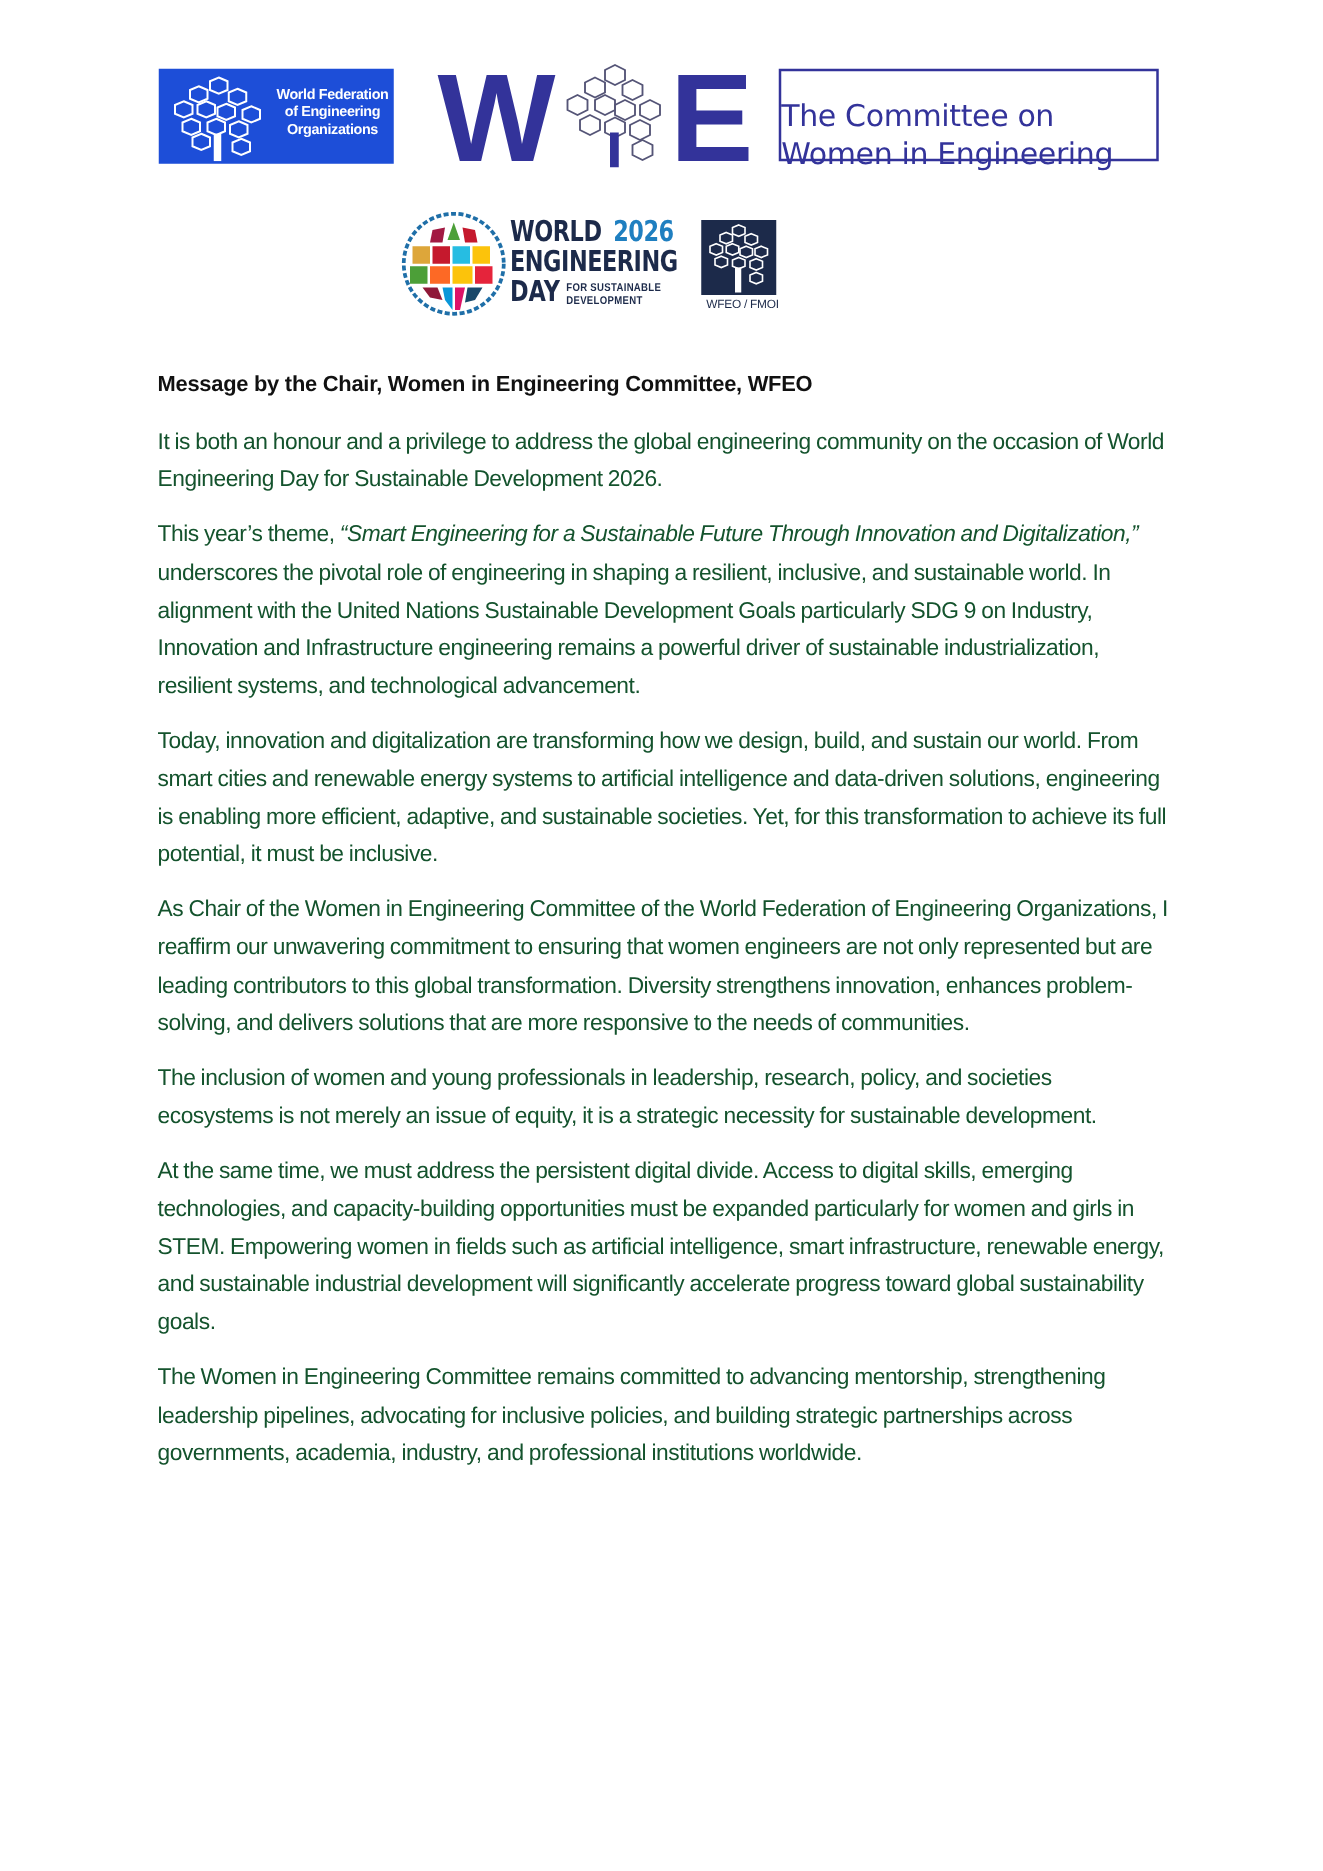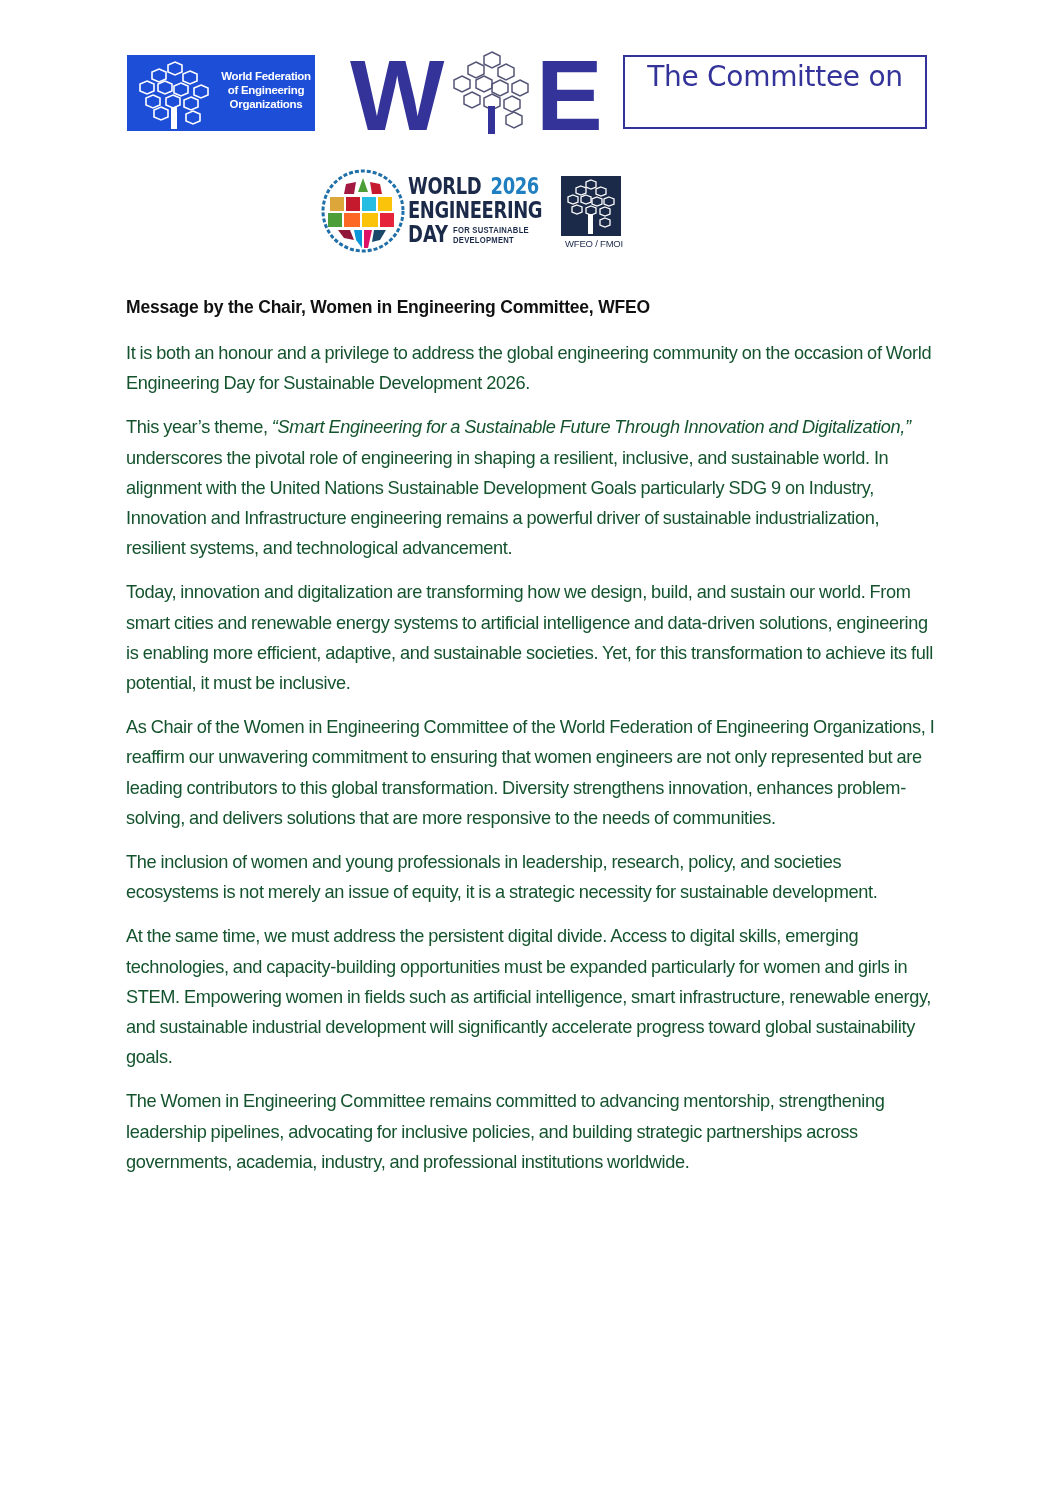--- a/index.html
+++ b/index.html
@@ -8,21 +8,21 @@
   
   .logo-wfeo { position: absolute; left: 127px; top: 55px; width: 188px; height: 76px; background: #1d4ed8; }
   .logo-wfeo svg { position: absolute; left: 8px; top: 4px; }
   .logo-wfeo .txt { position: absolute; left: 92px; top: 14px; width: 94px; color: #fff; font-size: 11.5px; line-height: 14px; text-align: center; font-weight: bold; letter-spacing: -0.3px; }
 
   .logo-wie { position: absolute; left: 346px; top: 50px; width: 254px; height: 84px; }
   .logo-wie .w { position: absolute; left: 4px; top: -12px; font-size: 100px; font-weight: bold; color: #33339a; font-family: "Liberation Sans", sans-serif; letter-spacing: -4px; }
   .logo-wie .e { position: absolute; left: 190px; top: -12px; font-size: 100px; font-weight: bold; color: #33339a; font-family: "Liberation Sans", sans-serif; }
   .logo-wie svg { position: absolute; left: 104px; top: 0; }
 
-  .logo-cwie { position: absolute; left: 623px; top: 55px; width: 304px; height: 74px; border: 2px solid #33339a; box-sizing: border-box; color: #33339a; font-size: 28px; line-height: 30px; text-align: center; padding-top: 5px; font-family: "DejaVu Sans", sans-serif; letter-spacing: -0.3px; }
+  .logo-cwie { position: absolute; left: 623px; top: 55px; width: 304px; height: 74px; border: 2px solid #33339a; box-sizing: border-box; color: #33339a; font-size: 24px; line-height: 30px; text-align: left; padding-top: 21px; font-family: "DejaVu Sans", sans-serif; letter-spacing: -0.3px; }
 
   
   .logo-wed { position: absolute; left: 320px; top: 168px; width: 220px; height: 86px; }
   .logo-wed svg.globe { position: absolute; left: 0; top: 0; }
   .logo-wed .t1 { position: absolute; left: 88px; top: 6px; font-size: 23px; font-weight: bold; color: #1c2a4a; font-family: "DejaVu Sans", sans-serif; letter-spacing: -0.5px; transform: scaleX(0.78); transform-origin: left; line-height: 24px; white-space: nowrap; }
   .logo-wed .t1 .yr { color: #1f7fc0; margin-left: 12px; }
   .logo-wed .t2 { position: absolute; left: 88px; top: 30px; font-size: 23px; font-weight: bold; color: #1c2a4a; font-family: "DejaVu Sans", sans-serif; letter-spacing: -0.5px; transform: scaleX(0.78); transform-origin: left; line-height: 24px; white-space: nowrap; }
   .logo-wed .t3 { position: absolute; left: 88px; top: 54px; font-size: 23px; font-weight: bold; color: #1c2a4a; font-family: "DejaVu Sans", sans-serif; transform: scaleX(0.78); transform-origin: left; line-height: 24px; }
   .logo-wed .t4 { position: absolute; left: 133px; top: 57px; font-size: 9px; font-weight: bold; color: #1c2a4a; line-height: 10px; letter-spacing: 0.3px; transform: scaleX(0.85); transform-origin: left; white-space: nowrap; }
 
@@ -81,20 +81,21 @@
       <polygon points="62,46 70,50 70,58 62,62 54,58 54,50"></polygon>
       <polygon points="64,62 72,66 72,74 64,78 56,74 56,66"></polygon>
     </g>
     <rect x="38" y="56" width="7" height="28" fill="#33339a"></rect>
   </svg>
   <span class="e">E</span>
 </div>
 
 <div class="logo-cwie">
   <div>The Committee on</div>
+  <div>Women in Engineering</div>
 </div>
 
 <div class="logo-wed">
   <svg class="globe" width="86" height="86" viewBox="0 0 86 86">
     <circle cx="43" cy="43" r="40" fill="none" stroke="#1f6fa8" stroke-width="3" stroke-dasharray="4 2"></circle>
     <polygon points="43,10 48,24 38,24" fill="#4c9f38"></polygon>
     <polygon points="26,16 36,14 34,26 24,26" fill="#a21942"></polygon>
     <polygon points="50,14 60,16 62,26 52,26" fill="#c5192d"></polygon>
     <rect x="10" y="29" width="14" height="14" fill="#dda63a"></rect>
     <rect x="26" y="29" width="14" height="14" fill="#c5192d"></rect>

